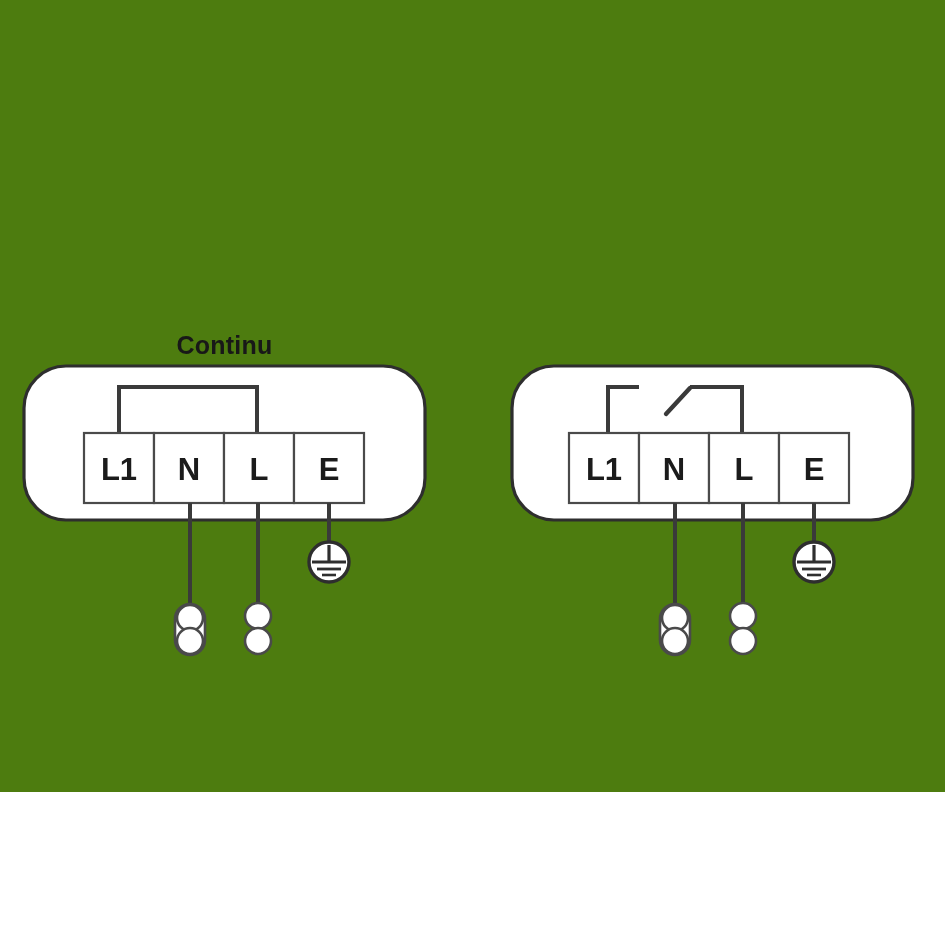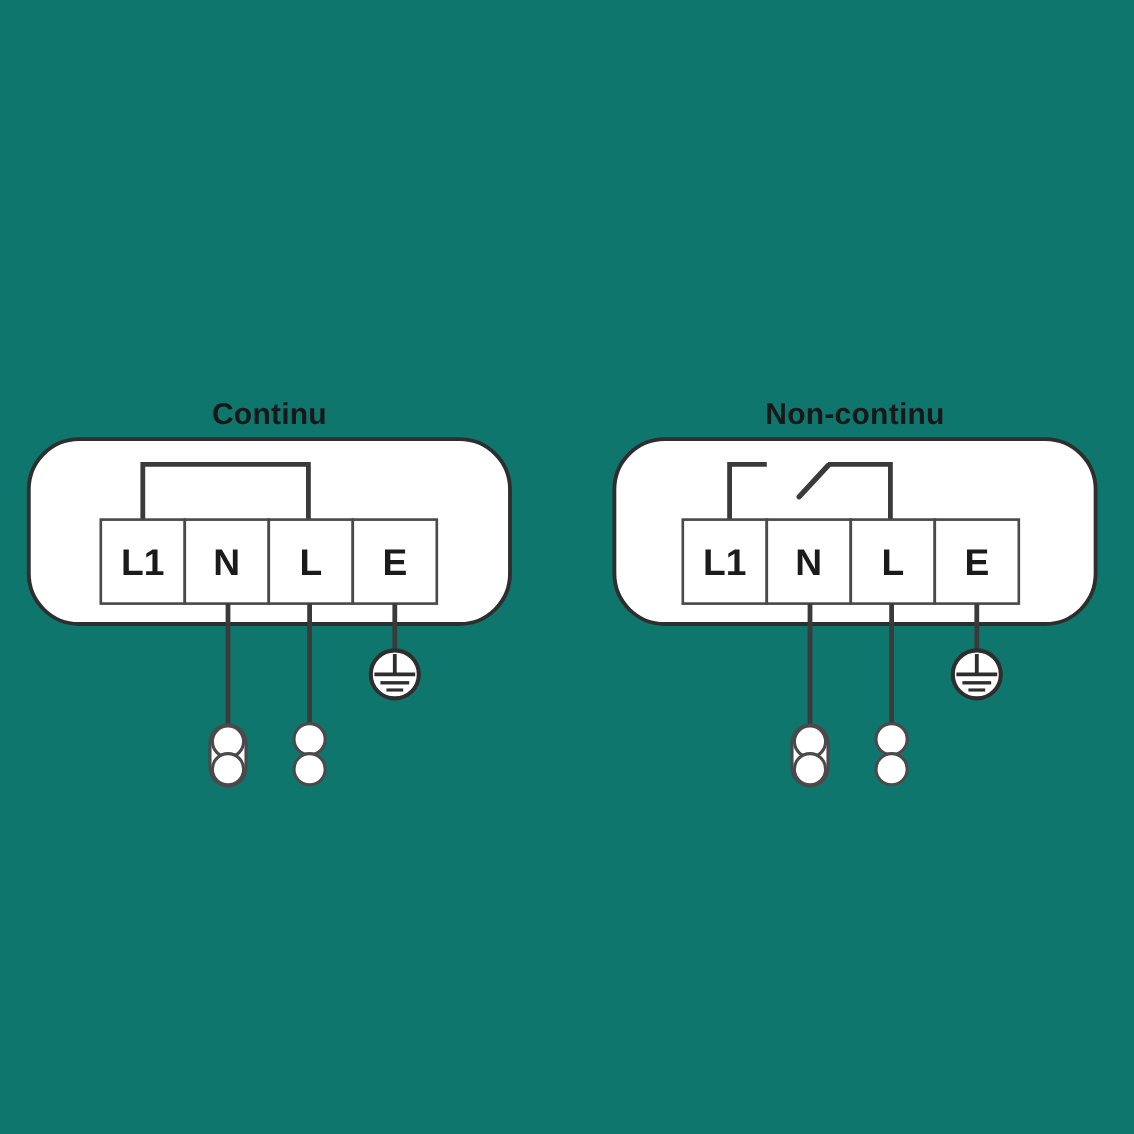--- a/index.html
+++ b/index.html
@@ -11,22 +11,22 @@
   body {
     width: 945px;
     height: 945px;
     font-family: "Liberation Sans", sans-serif;
     overflow: hidden;
     position: relative;
   }
   #stage {
     position: relative;
     width: 945px;
-    height: 945px;
-    background: #0f766e;
+    height: 792px;
+    background: #4d7c0f;
   }
   #diagram-svg {
     position: absolute;
     left: 0;
     top: 0;
     width: 945px;
     height: 945px;
     display: block;
   }
   .panel-outline {
@@ -111,21 +111,20 @@
     width: 401px;
   }
 </style>
 </head>
 <body>
 
 <div id="stage">
 
   <div class="panel-title" id="title-left">Continu</div>
 
-  <div class="panel-title" id="title-right">Non-continu</div>
 
   <svg id="diagram-svg" viewBox="0 0 945 945" xmlns="http://www.w3.org/2000/svg">
 
     <g>
 
       <rect class="panel-outline" x="24" y="366" width="401" height="154" rx="42" ry="42"></rect>
 
       <g>
         <path class="wire" d="M 119 433 L 119 387 L 257 387 L 257 433"></path>
       </g>

